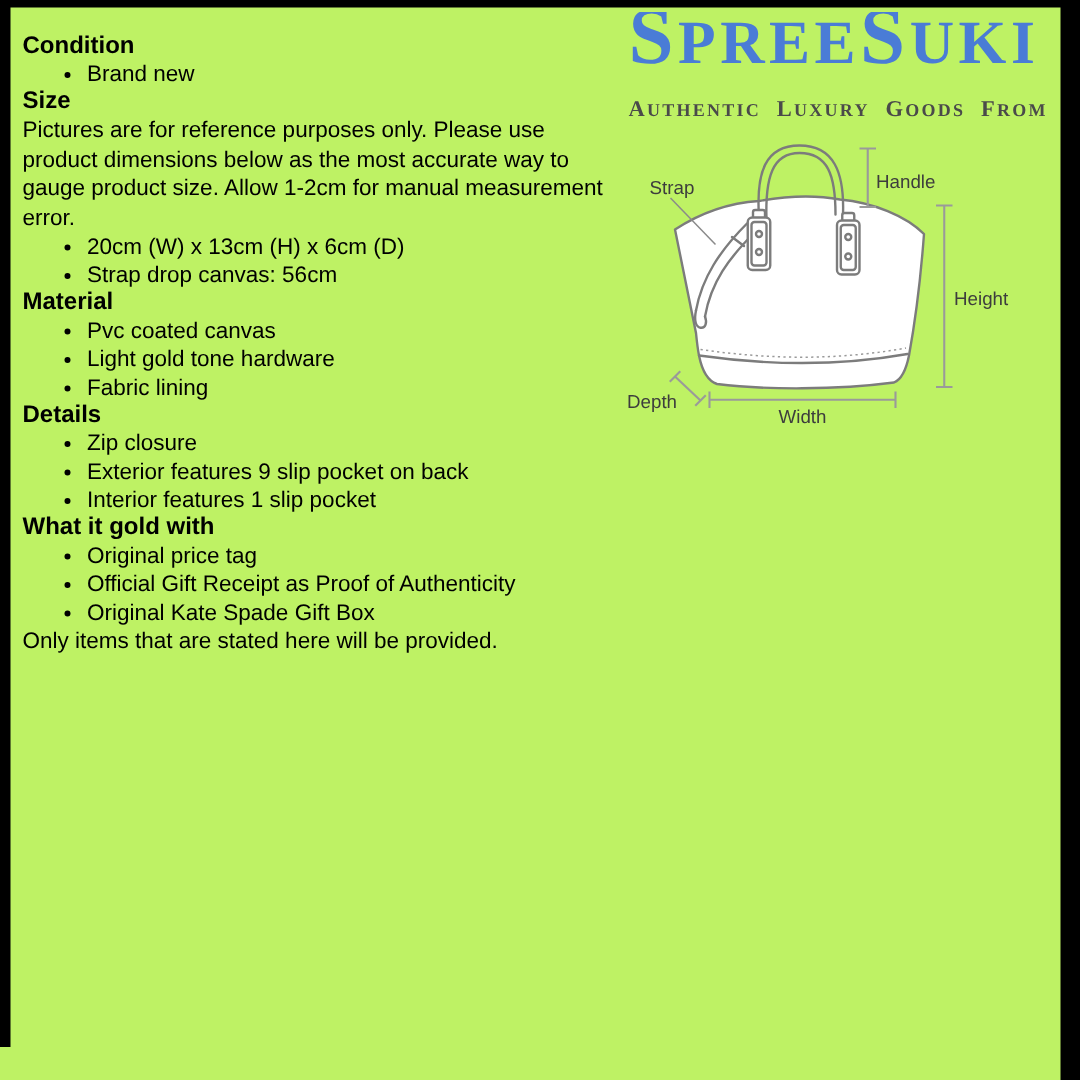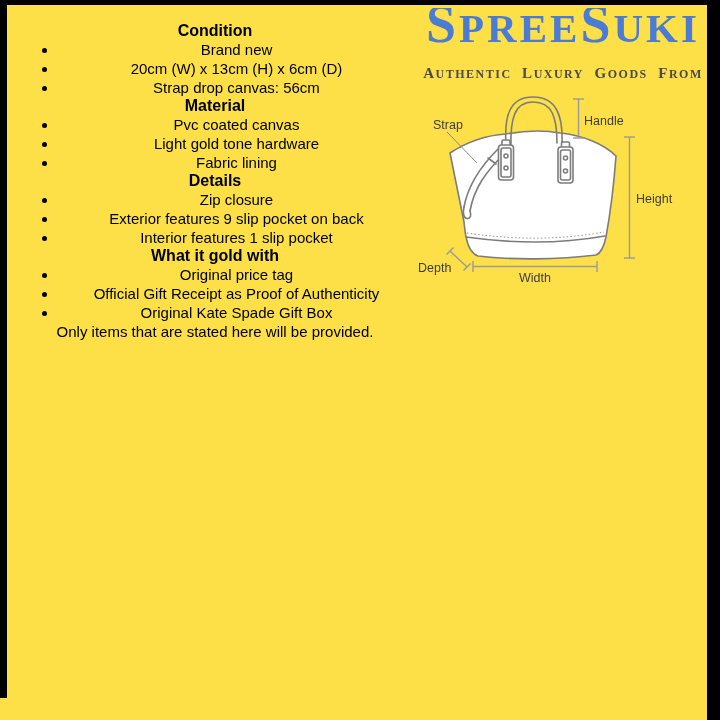--- a/index.html
+++ b/index.html
@@ -1,17 +1,17 @@
 <!DOCTYPE html>
 <html><head>
 <meta charset="utf-8">
 <style>
   html,body{margin:0;padding:0;background:#fff;}
-  .frame{position:relative;width:720px;height:720px;background:#fde047;overflow:hidden;
-         font-family:"Liberation Sans",sans-serif;color:#000;text-align:center;}
+  .frame{position:relative;width:720px;height:720px;background:#bef264;overflow:hidden;
+         font-family:"Liberation Sans",sans-serif;color:#000;}
   
   .border-top{position:absolute;left:0;top:0;width:720px;height:5px;background:#000;}
   .border-left{position:absolute;left:0;top:0;width:7px;height:698px;background:#000;}
   .border-right{position:absolute;left:707px;top:0;width:13px;height:720px;background:#000;}
 
   
   .text-col{position:absolute;left:15px;top:22px;width:400px;font-size:15px;}
   .text-col h3{margin:0;font-size:16px;line-height:18px;font-weight:bold;}
   .text-col ul{margin:0;padding-left:43px;list-style-type:disc;}
   .text-col li{line-height:19px;}
@@ -51,20 +51,22 @@
   <div class="border-left"></div>
   <div class="border-right"></div>
 
   <div class="text-col">
 
     <h3>Condition</h3>
     <ul class="mt25">
       <li>Brand new</li>
     </ul>
 
+    <h3 class="mt21">Size</h3>
+    <p class="mt23">Pictures are for reference purposes only. Please use product dimensions below as the most accurate way to gauge product size. Allow 1-2cm for manual measurement error.</p>
     <ul class="mt21">
       <li>20cm (W) x 13cm (H) x 6cm (D)</li>
       <li>Strap drop canvas: 56cm</li>
     </ul>
 
     <h3 class="mt33">Material</h3>
     <ul class="mt24">
       <li>Pvc coated canvas</li>
       <li>Light gold tone hardware</li>
       <li>Fabric lining</li>

